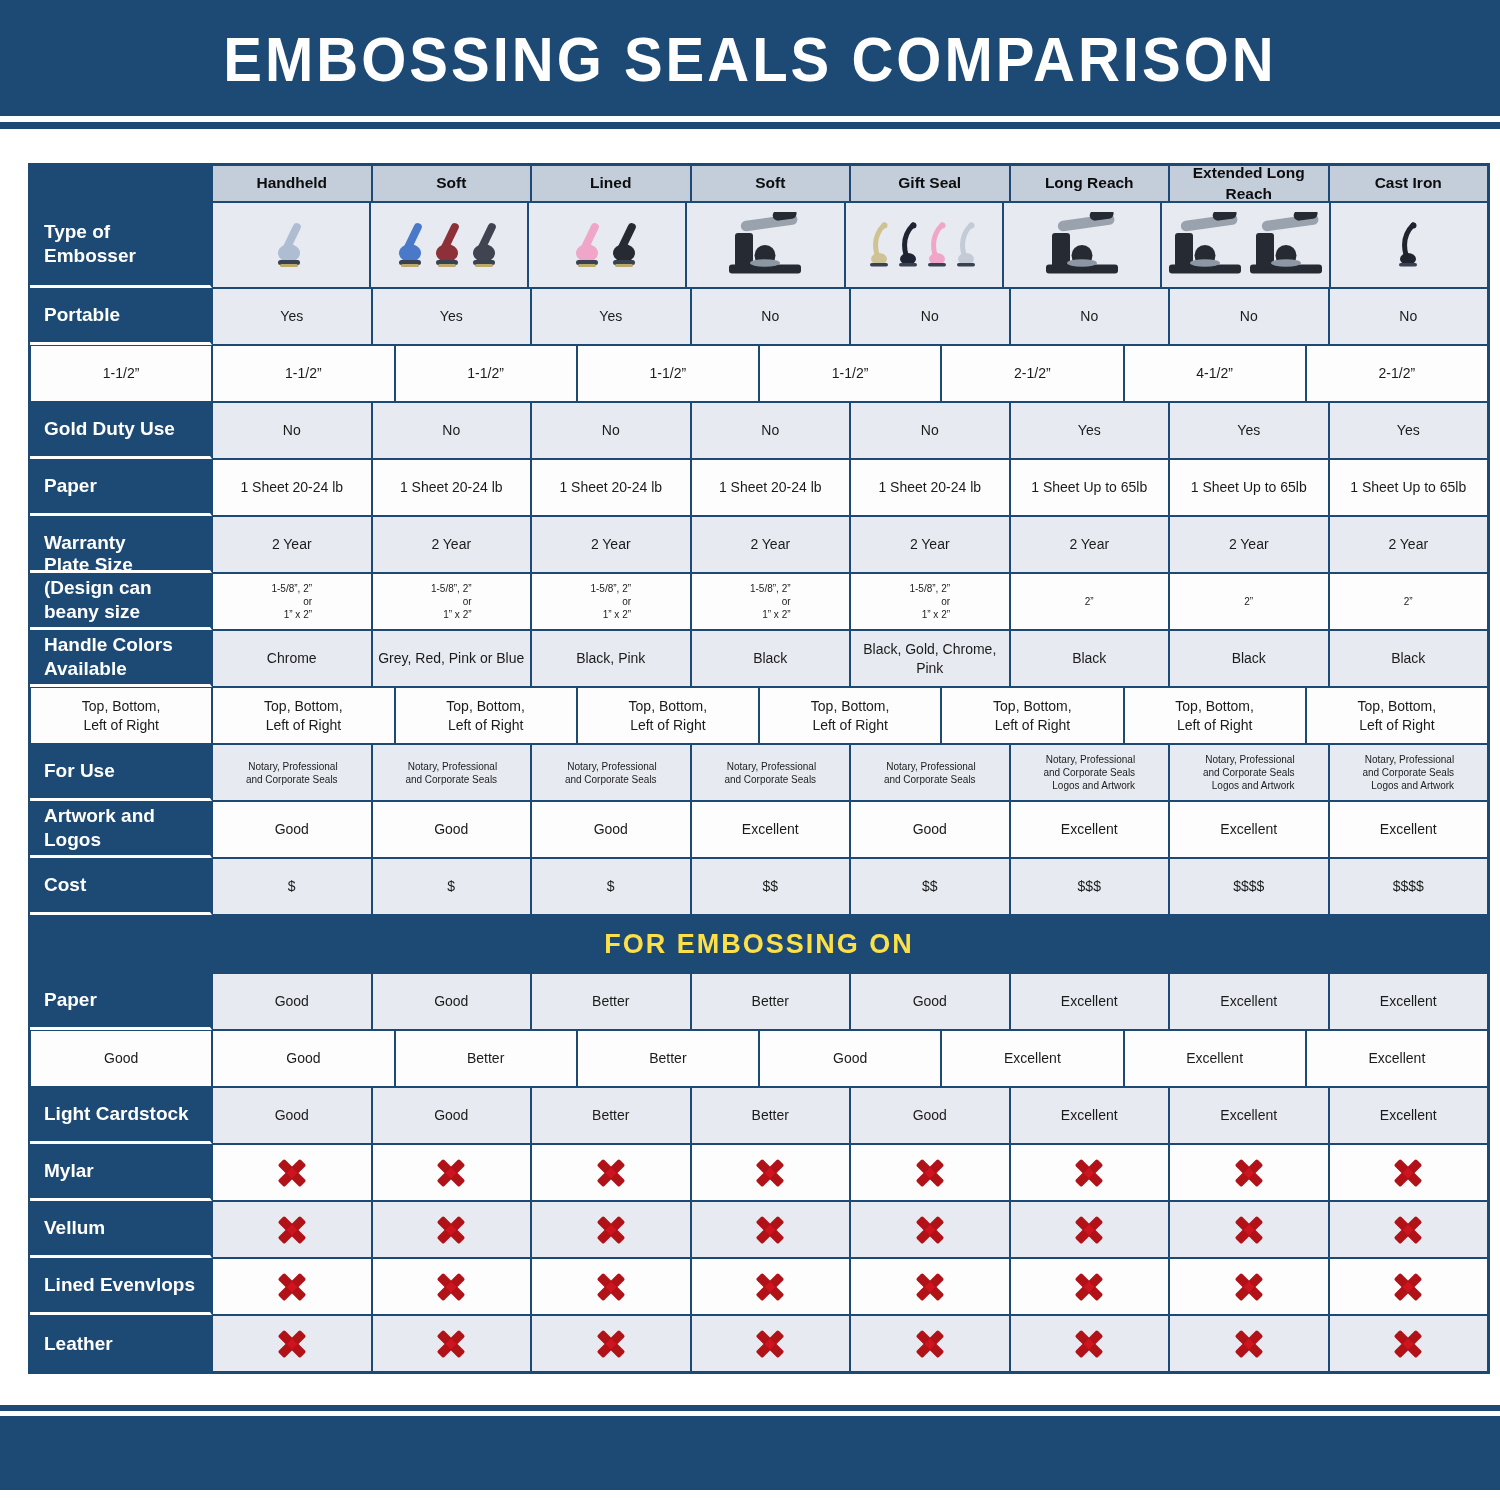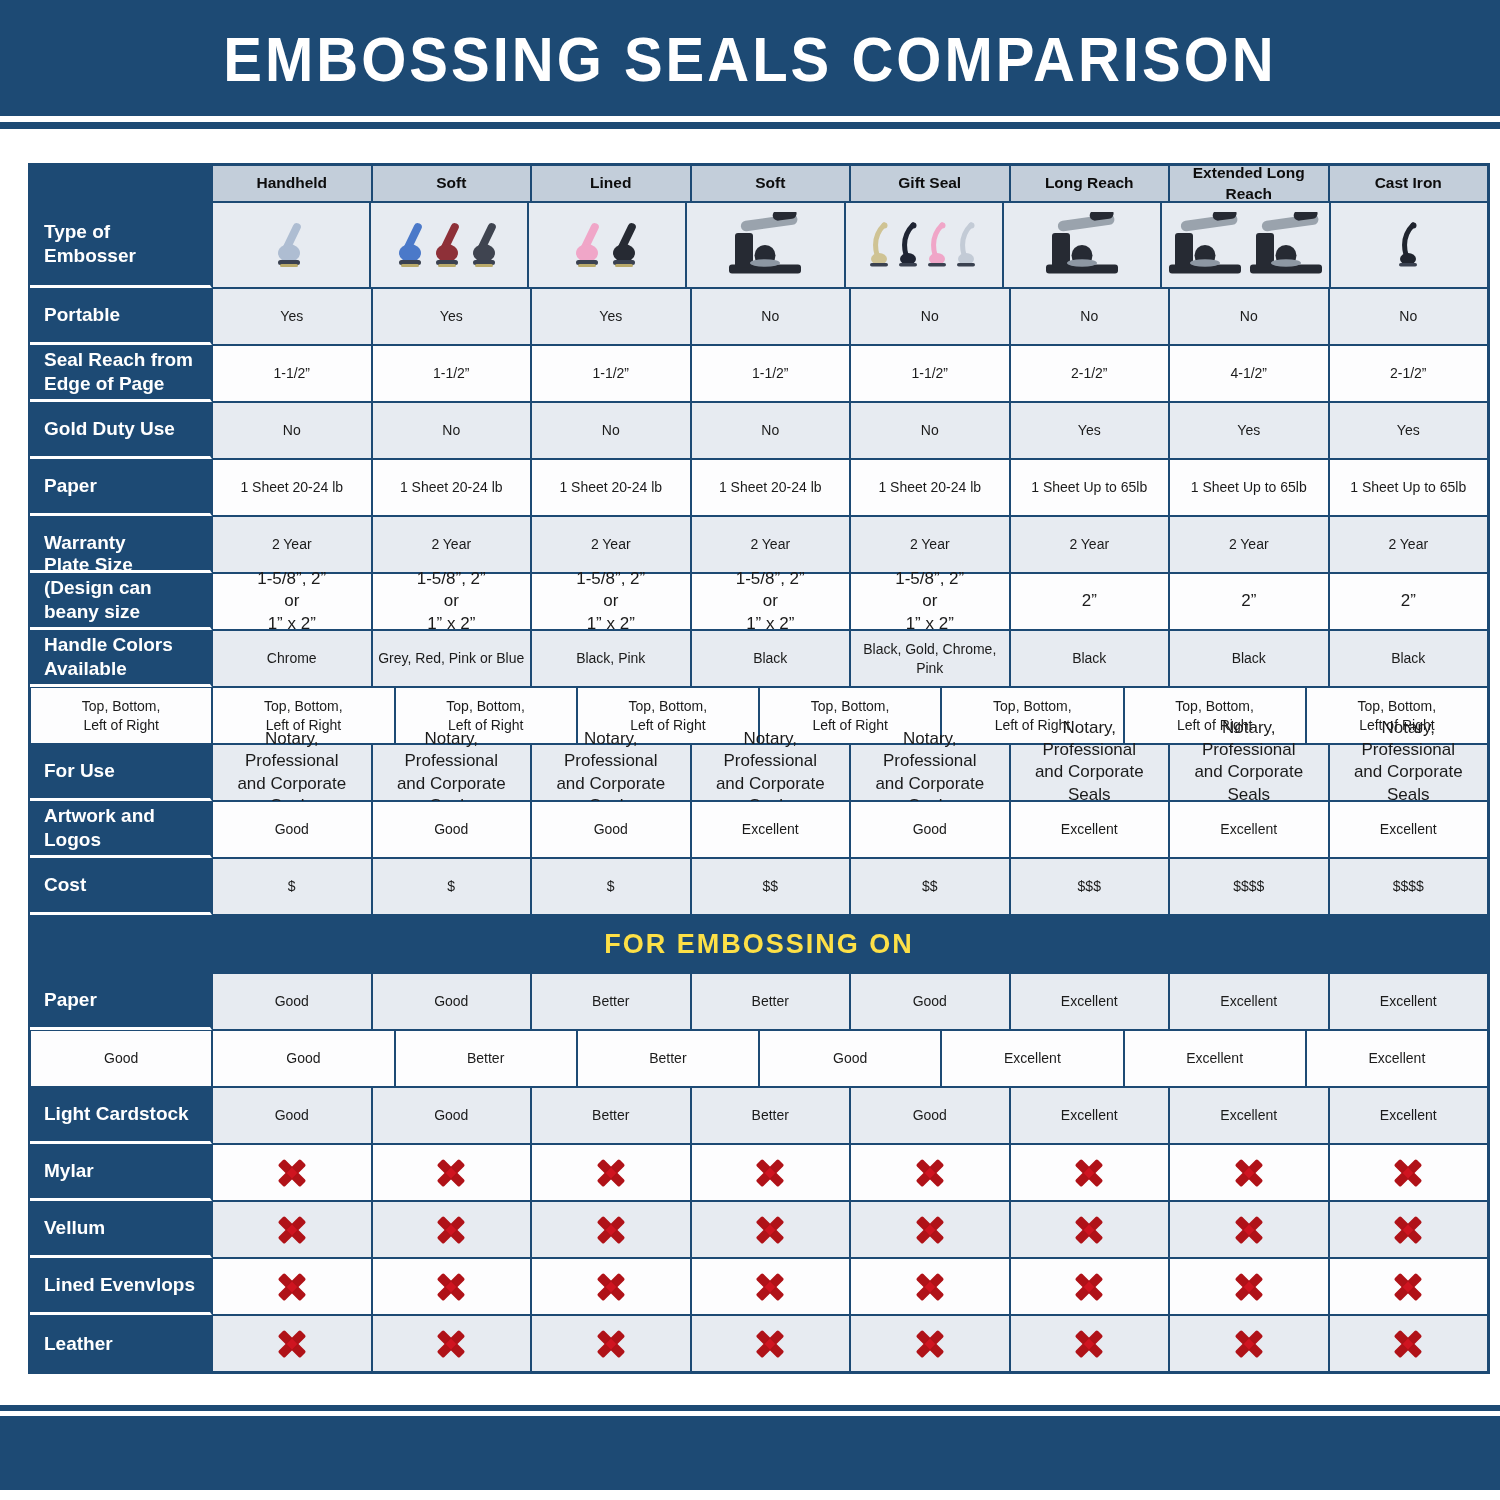--- a/index.html
+++ b/index.html
@@ -31,21 +31,21 @@
     text-align:center;font-size:14px;color:var(--text);border:1px solid var(--border);
     padding:2px 4px;white-space:pre-line;line-height:1.3;}
   .head-row .data-cell{background:var(--colhead);font-weight:700;font-size:15.5px;color:#0d0d0d;}
   .head-row{height:37px;}
   .head-row .label-cell{border-bottom:2px solid var(--border);}
   .images-row{height:86px;}
   .images-row .data-cell{gap:3px;}
   .body-row{height:57px;}
   .row-gray .data-cell{background:var(--gray);}
   .row-white .data-cell{background:var(--white);}
-  .small-text .data-cell{font-size:17px;}
+  .small-text .data-cell{font-size:10px;text-align:right;}
   .banner-row{height:58px;background:var(--navy);display:flex;align-items:center;
     justify-content:center;border-top:1px solid var(--border);}
   .banner-row .banner-text{color:#fde047;font-weight:800;font-size:27px;letter-spacing:2px;}
   .x-svg{width:34px;height:34px;display:block;}
   .emb-svg{display:block;}
   
   .footer-space{height:31px;background:#fff;}
   .footer-line{height:6px;background:var(--navy);}
   .footer-gap{height:5px;background:#fff;}
   .footer-band{background:var(--navy);height:74px;}
@@ -170,21 +170,20 @@
       <div class="data-cell">Yes</div>
       <div class="data-cell">Yes</div>
       <div class="data-cell">Yes</div>
       <div class="data-cell">No</div>
       <div class="data-cell">No</div>
       <div class="data-cell">No</div>
       <div class="data-cell">No</div>
       <div class="data-cell">No</div>
     </div>
     <div class="t-row body-row row-white">
-      <div class="label-cell">Seal Reach from Edge of Page</div>
       <div class="data-cell">1-1/2”</div>
       <div class="data-cell">1-1/2”</div>
       <div class="data-cell">1-1/2”</div>
       <div class="data-cell">1-1/2”</div>
       <div class="data-cell">1-1/2”</div>
       <div class="data-cell">2-1/2”</div>
       <div class="data-cell">4-1/2”</div>
       <div class="data-cell">2-1/2”</div>
     </div>
     <div class="t-row body-row row-gray">

